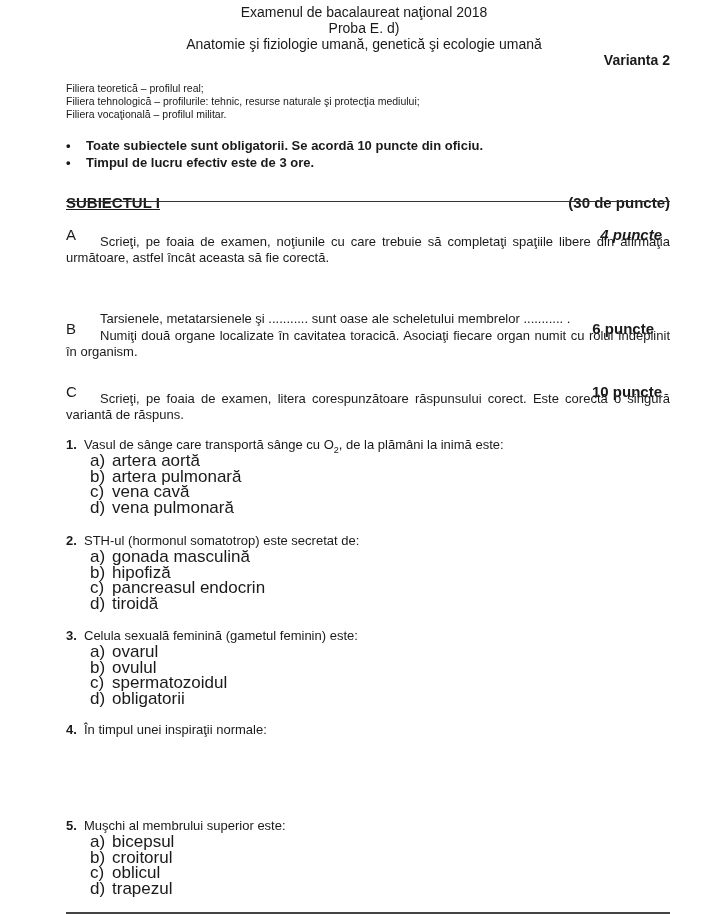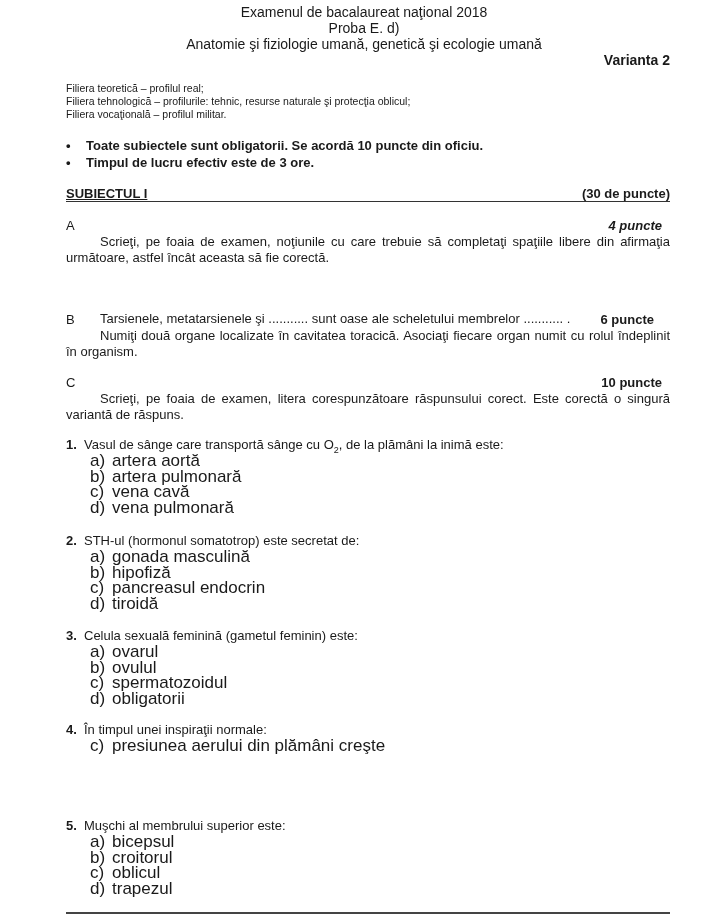--- a/index.html
+++ b/index.html
@@ -6,39 +6,39 @@
   body {
     width: 728px; height: 914px; position: relative; overflow: hidden;
     font-family: "Liberation Sans", sans-serif; color: #1a1a1a;
   }
   .abs { position: absolute; }
   .hdr { left: 0; width: 728px; text-align: center; font-weight: normal; font-size: 14px; }
   .bold { font-weight: bold; }
   .it { font-size: 10.5px; left: 66px; }
   .bullet { left: 66px; font-weight: bold; font-size: 13px; }
   .bullet .dot { display: inline-block; width: 20px; }
-  .sec { font-size: 13px; }
+  .sec { font-size: 15px; margin-top: 8px; }
   .para { font-size: 13px; left: 66px; width: 604px; text-align: justify; line-height: 16px; }
   .para .ind { display: inline-block; width: 34px; }
   .q { left: 66px; font-size: 13px; }
   .q .num { font-weight: bold; display: inline-block; width: 18px; }
   .opt { left: 90px; font-size: 17px; line-height: 15.6px; }
   .opt .letter { display: inline-block; width: 22px; }
   .rule { left: 66px; width: 604px; height: 2px; background: #444; }
 </style>
 </head>
 <body>
 
 <div class="abs hdr" style="top:4px;">Examenul de bacalaureat naţional 2018</div>
 <div class="abs hdr" style="top:20px;">Proba E. d)</div>
 <div class="abs hdr" style="top:36px;">Anatomie şi fiziologie umană, genetică şi ecologie umană</div>
 <div class="abs bold" style="top:52px; right:58px; font-size:14px;">Varianta 2</div>
 
 <div class="abs it" style="top:82px;">Filiera teoretică – profilul real;</div>
-<div class="abs it" style="top:95px;">Filiera tehnologică – profilurile: tehnic, resurse naturale şi protecţia oblicul;</div>
+<div class="abs it" style="top:95px;">Filiera tehnologică – profilurile: tehnic, resurse naturale şi protecţia mediului;</div>
 <div class="abs it" style="top:108px;">Filiera vocaţională – profilul militar.</div>
 
 <div class="abs bullet" style="top:138px;">
   <span class="dot">•</span><span>Toate subiectele sunt obligatorii. Se acordă 10 puncte din oficiu.</span>
 </div>
 <div class="abs bullet" style="top:155px;">
   <span class="dot">•</span><span>Timpul de lucru efectiv este de 3 ore.</span>
 </div>
 
 <div class="abs sec bold" style="top:186px; left:66px; text-decoration:underline;">SUBIECTUL I</div>
@@ -85,21 +85,20 @@
   <div><span class="letter">a)</span><span>ovarul</span></div>
   <div><span class="letter">b)</span><span>ovulul</span></div>
   <div><span class="letter">c)</span><span>spermatozoidul</span></div>
   <div><span class="letter">d)</span><span>obligatorii</span></div>
 </div>
 
 <div class="abs q" style="top:722px;">
   <span class="num">4.</span><span>În timpul unei inspiraţii normale:</span>
 </div>
 <div class="abs opt" style="top:738px;">
-  <div><span class="letter">c)</span><span>presiunea aerului din plămâni creşte</span></div>
 </div>
 
 <div class="abs q" style="top:818px;">
   <span class="num">5.</span><span>Muşchi al membrului superior este:</span>
 </div>
 <div class="abs opt" style="top:834px;">
   <div><span class="letter">a)</span><span>bicepsul</span></div>
   <div><span class="letter">b)</span><span>croitorul</span></div>
   <div><span class="letter">c)</span><span>oblicul</span></div>
   <div><span class="letter">d)</span><span>trapezul</span></div>

